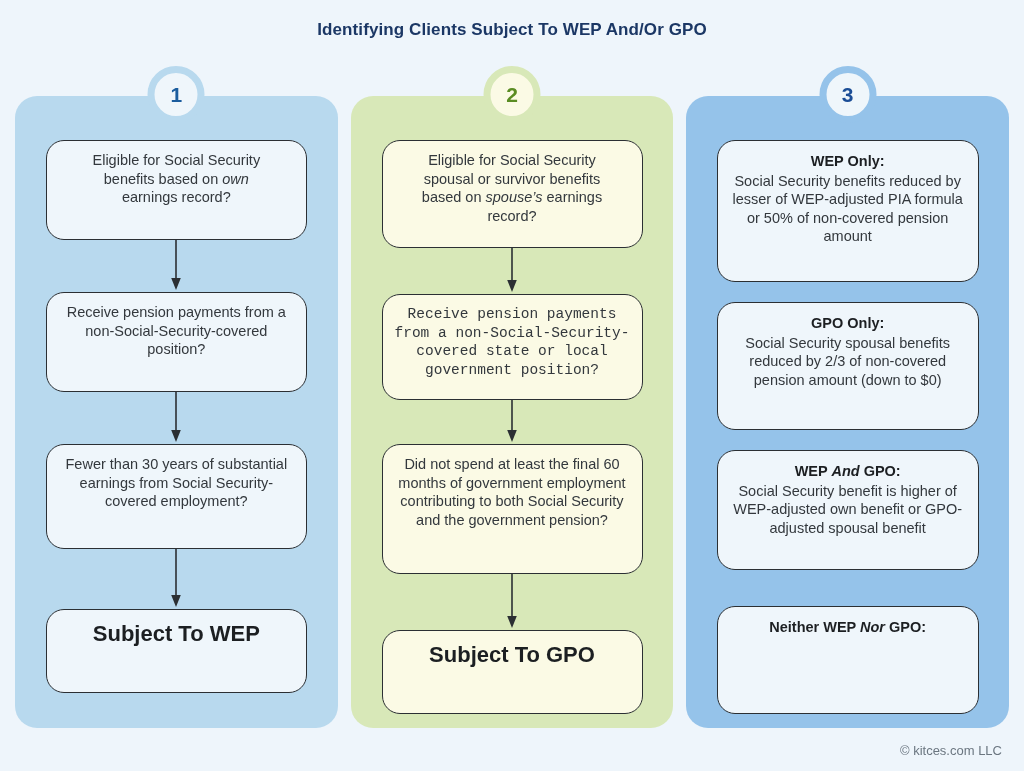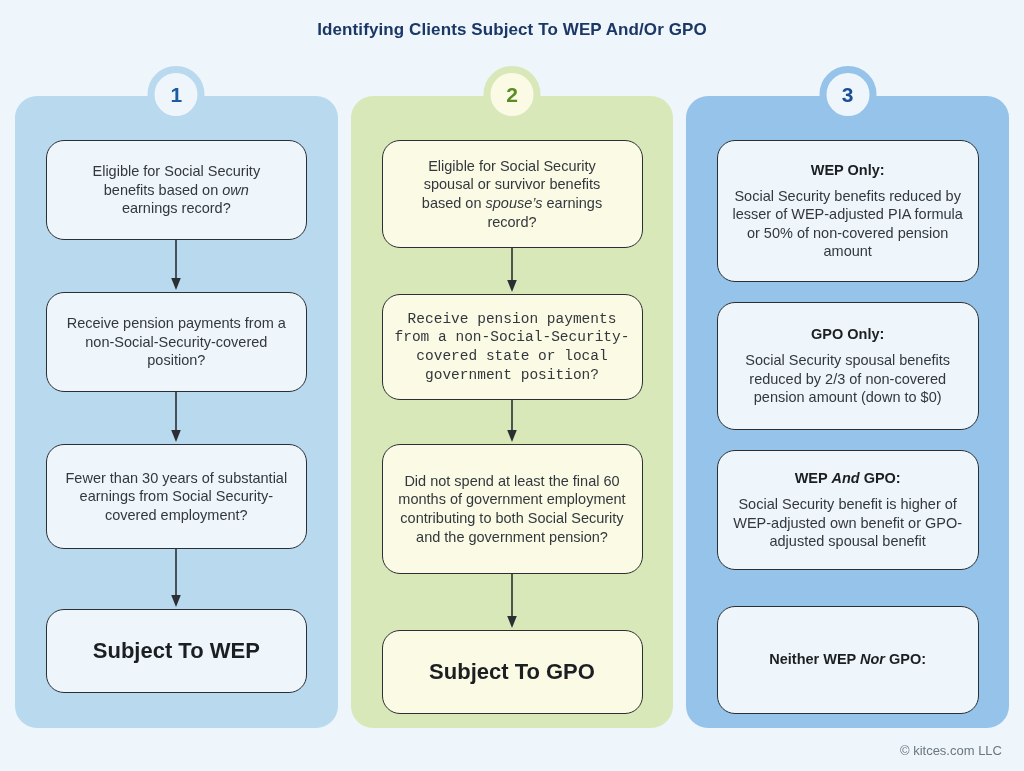--- a/index.html
+++ b/index.html
@@ -81,21 +81,21 @@
     align-items: center;
   }
 
   .node {
     border: 1.6px solid #2b2f33;
     border-radius: 18px;
     text-align: center;
     display: flex;
     flex-direction: column;
     align-items: center;
-    justify-content: center;
+    justify-content: flex-start;
     color: #33383d;
     line-height: 1.28;
     padding: 10px 12px;
   }
   .node-blue  { background: #eff6fb; }
   .node-cream { background: #fbfae5; }
 
   
   .q-node { font-size: 14.5px; width: 261px; }
   .col1 .q-node { width: 261px; }
@@ -114,21 +114,20 @@
     color: #1c1f22;
     height: 84px;
     width: 261px;
   }
 
   
   .out-node {
     width: 262px;
     font-size: 14.5px;
     padding: 11px 14px;
-    gap: 6px;
   }
   .out-node .hd {
     font-weight: bold;
     color: #1c1f22;
     margin-bottom: 1px;
   }
   .out-node .bd { color: #33383d; }
 
   .o1-h { height: 142px; }
   .o2-h { height: 128px; }

